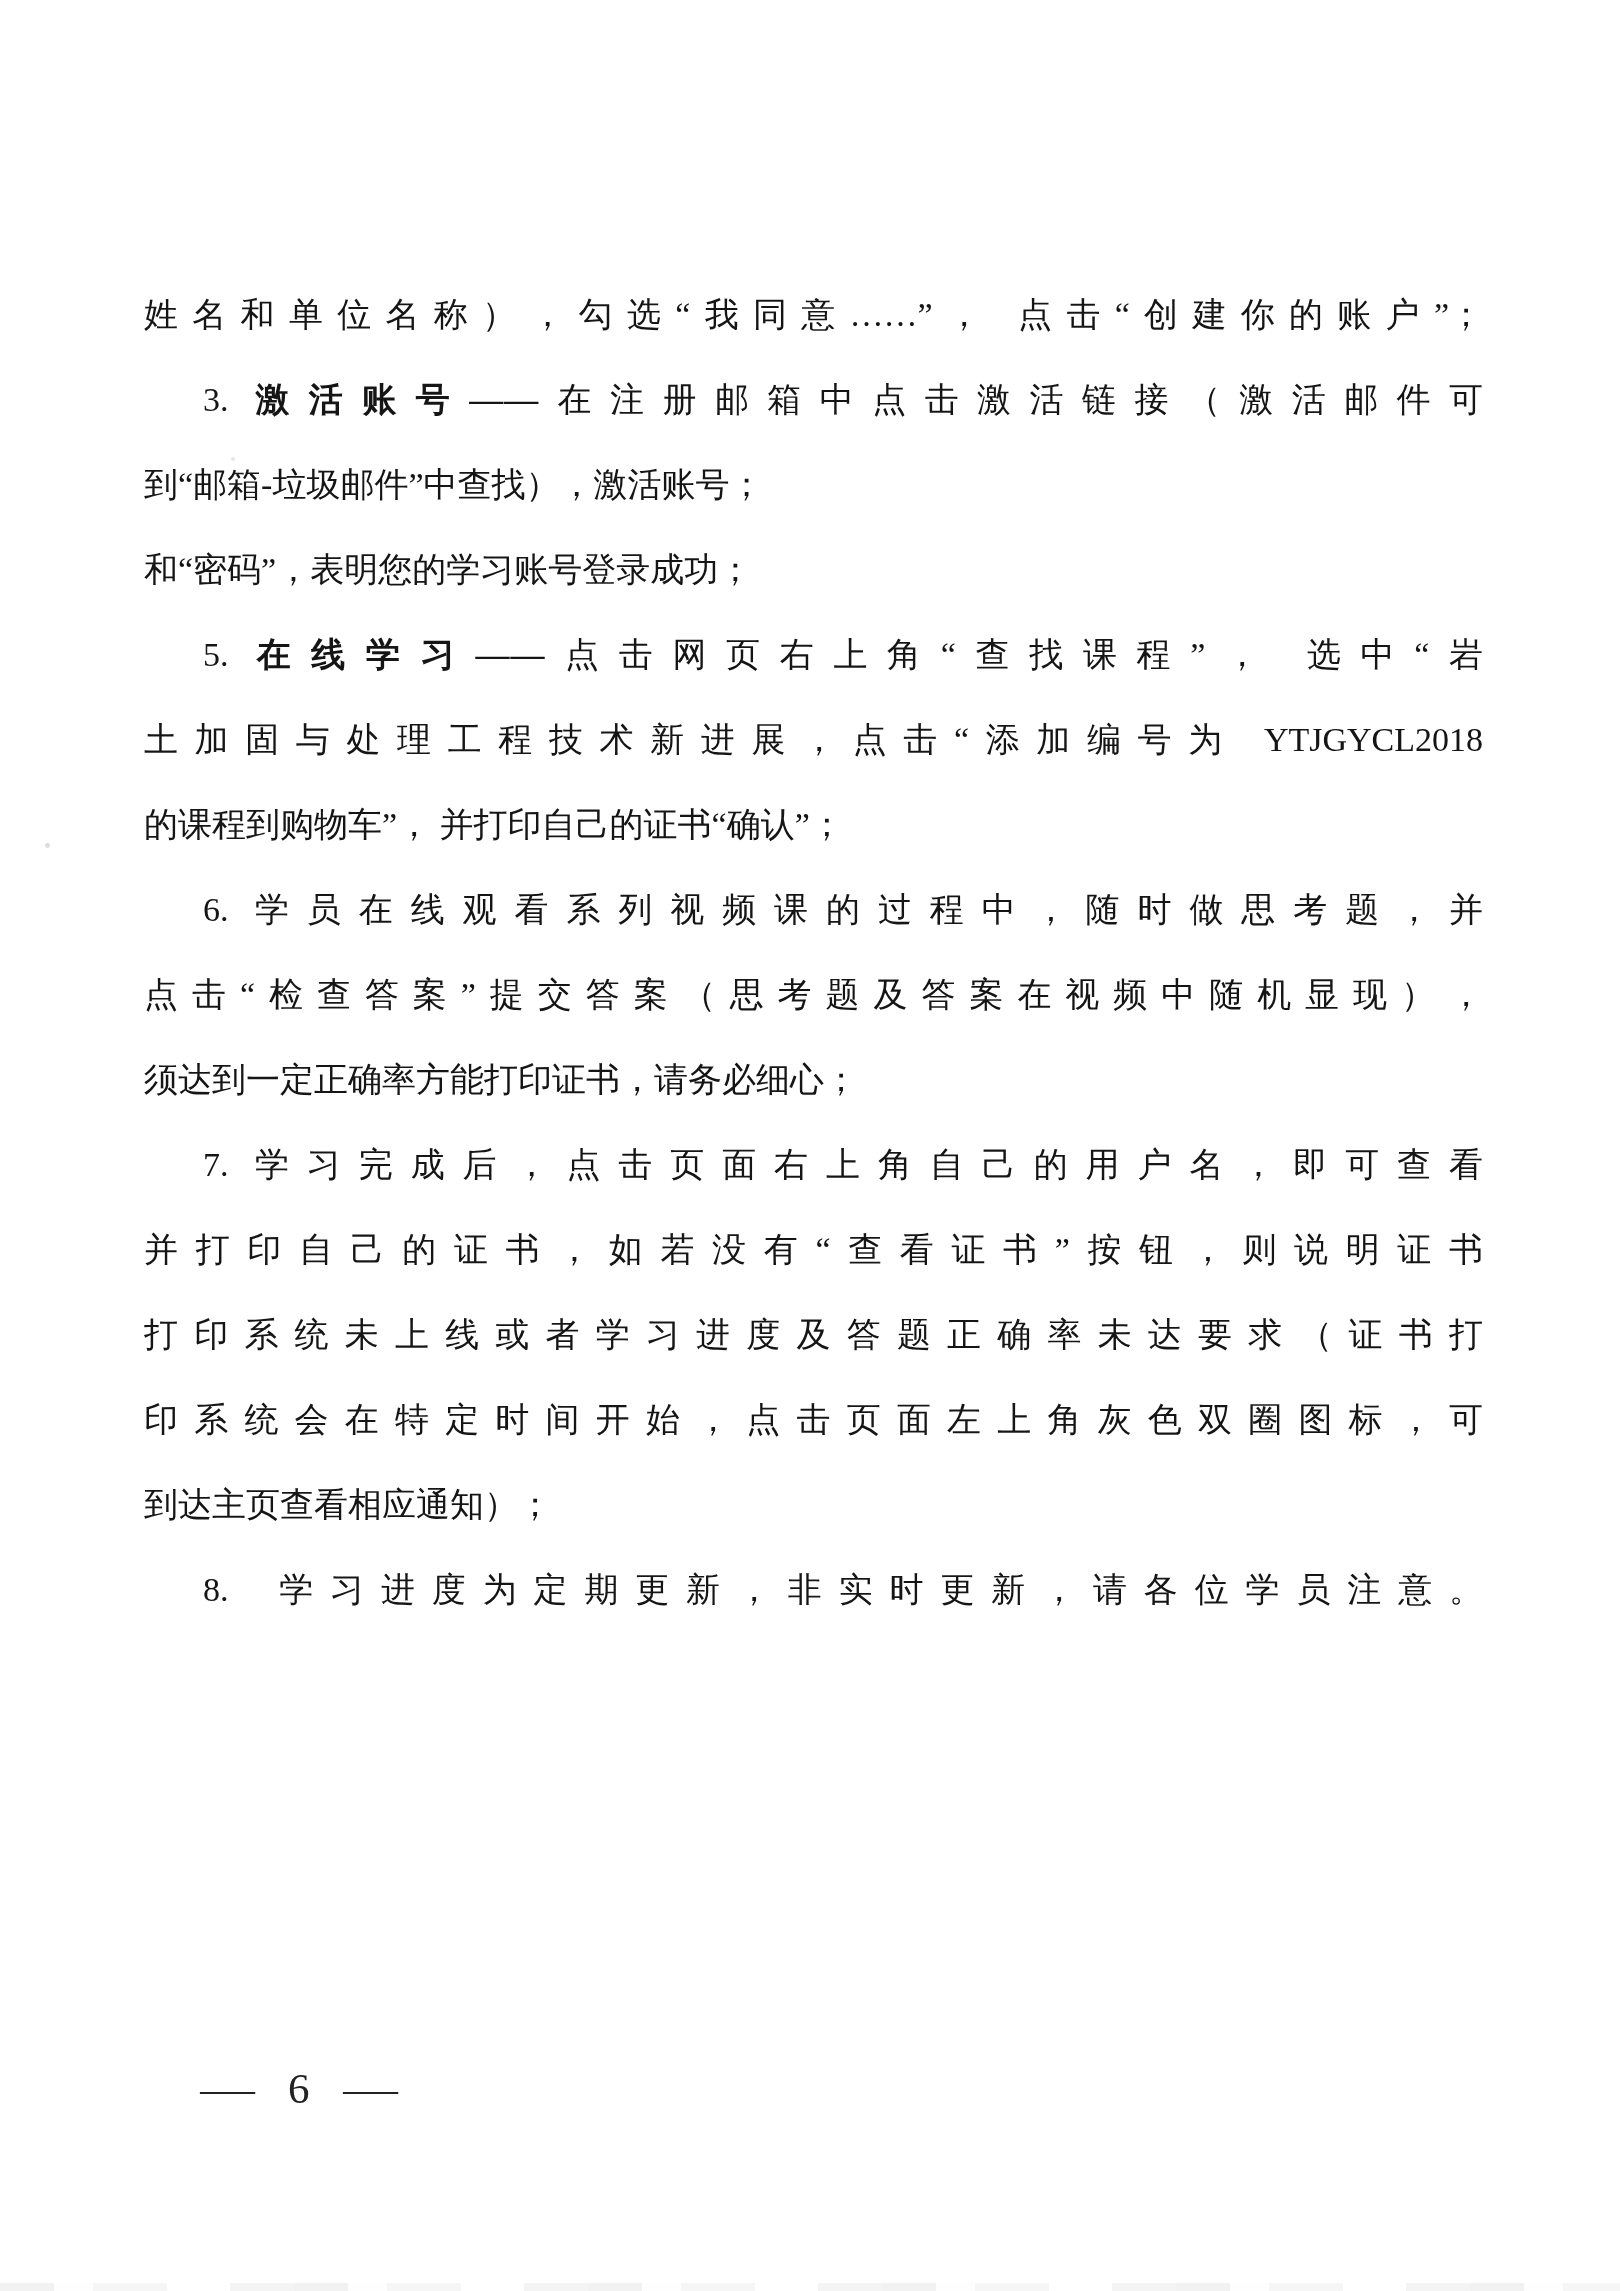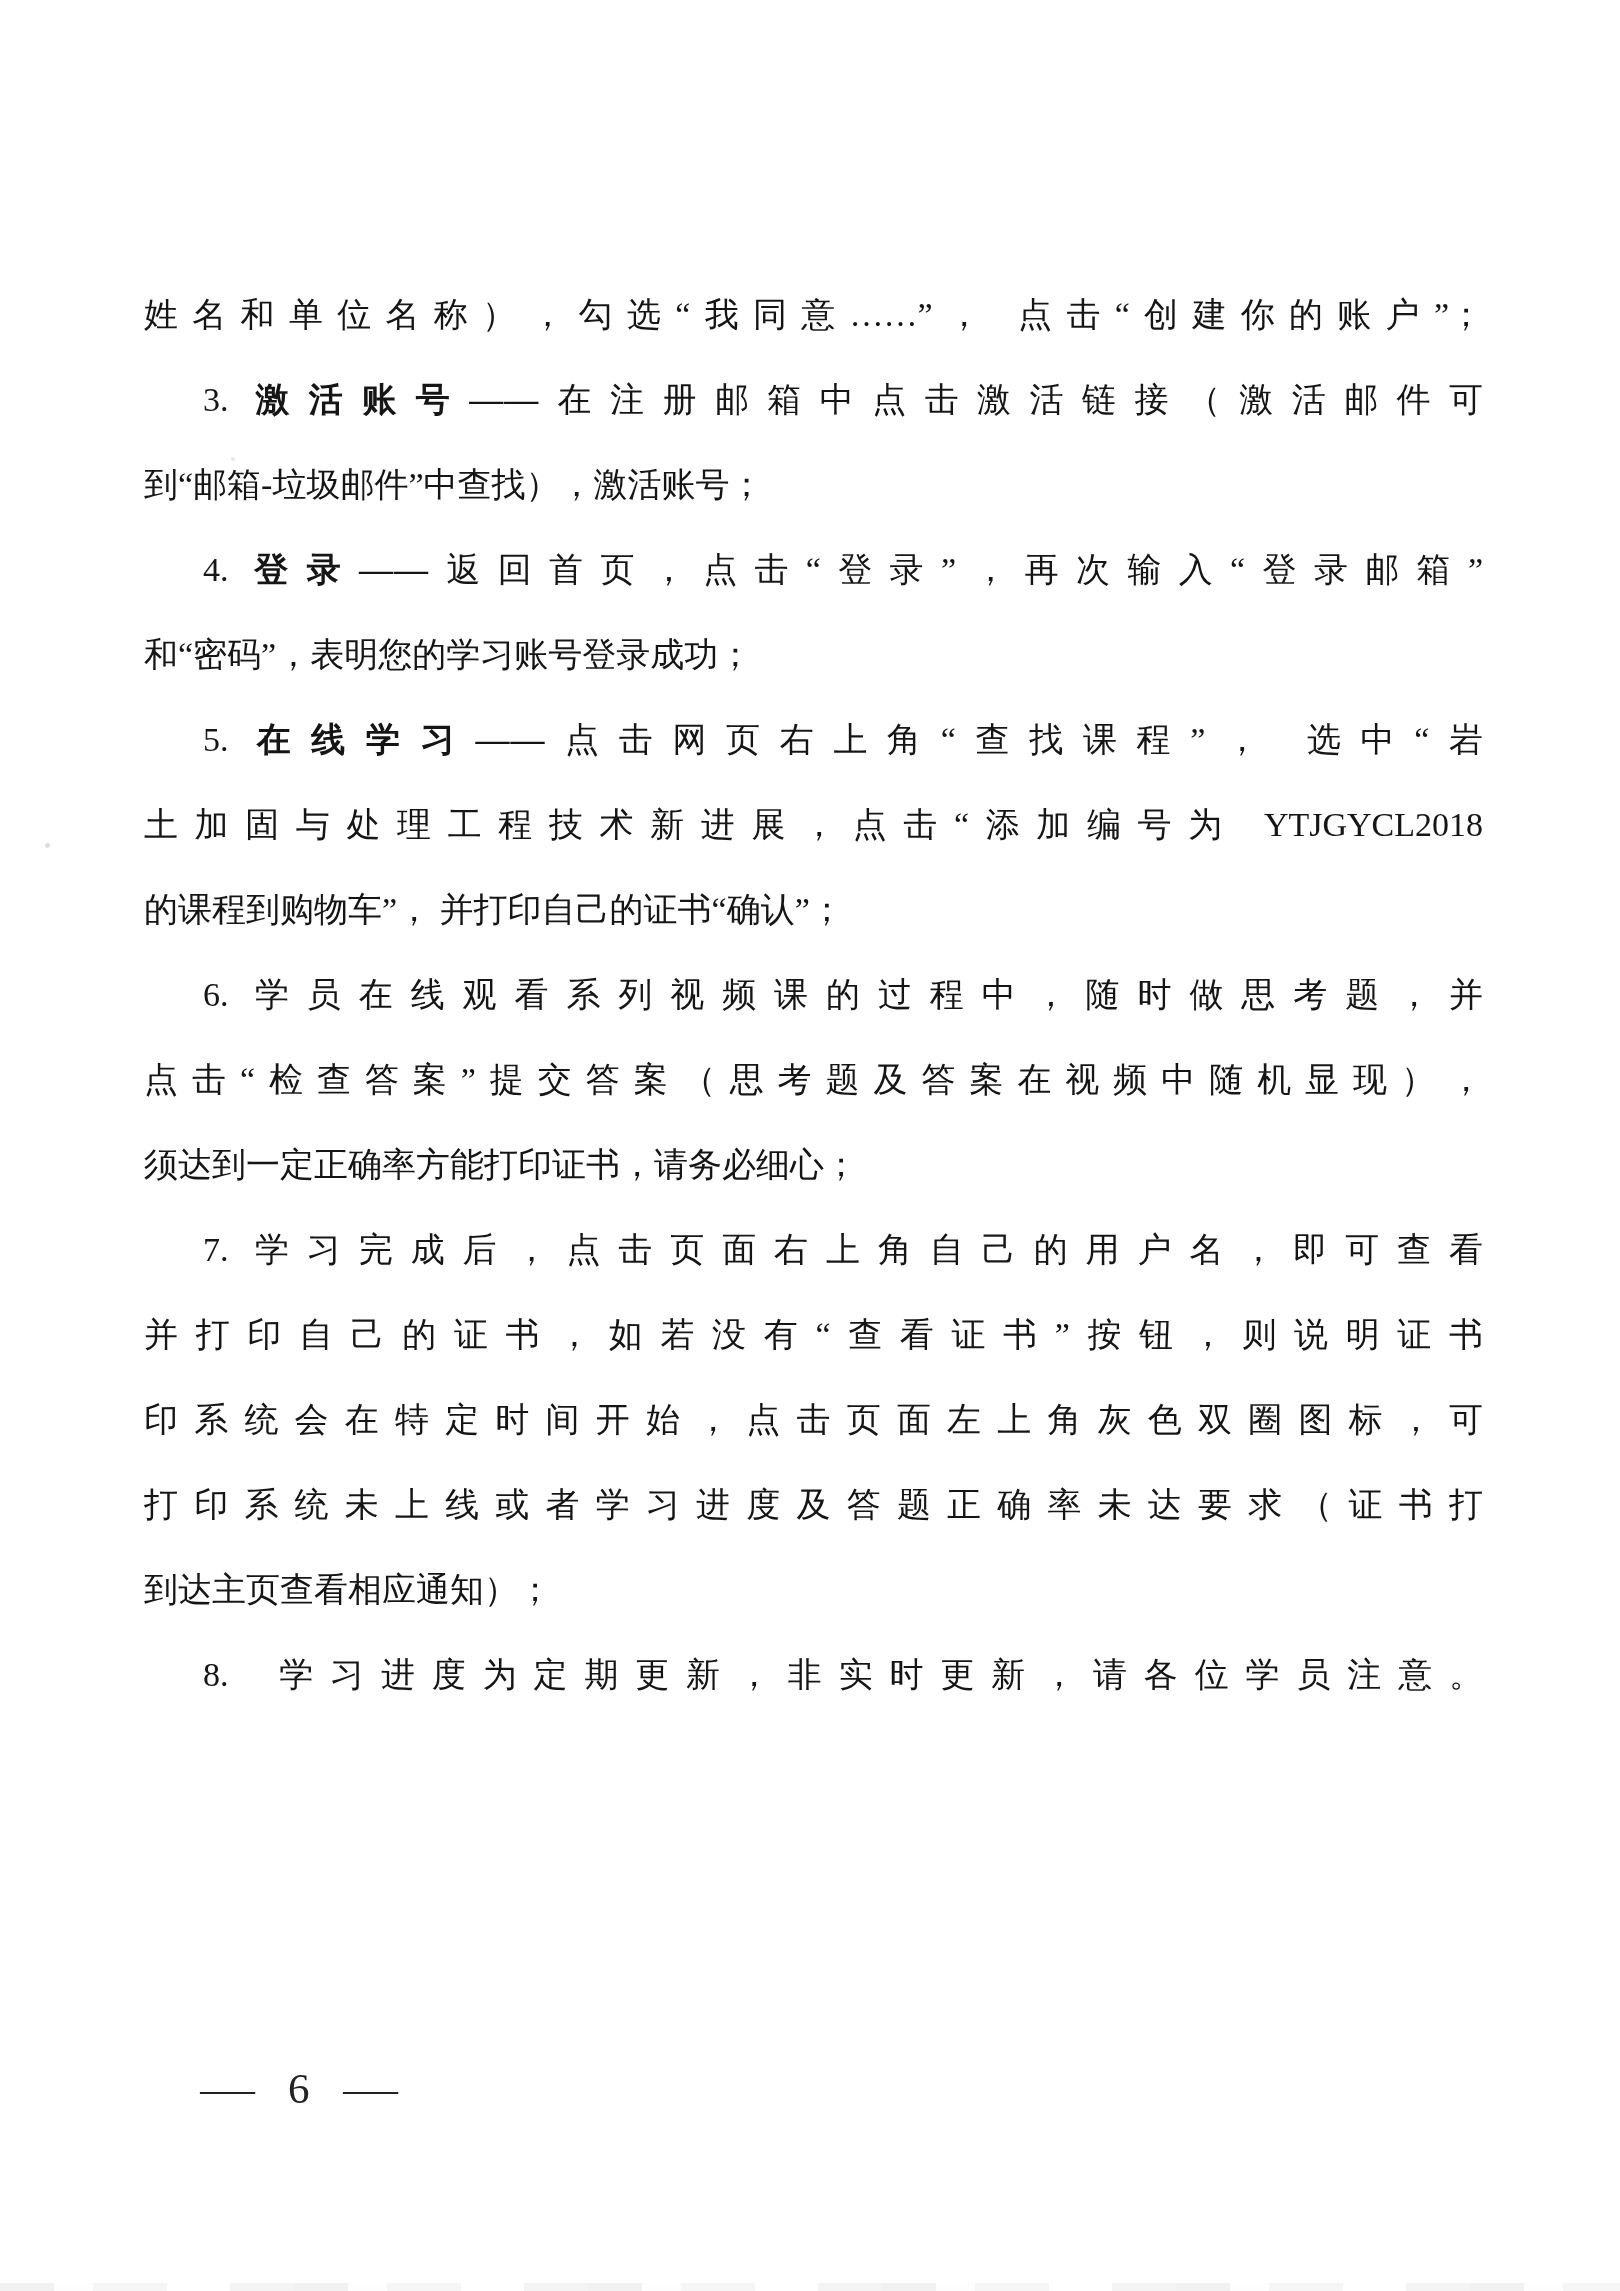--- a/index.html
+++ b/index.html
@@ -57,32 +57,31 @@
 </style>
 </head>
 <body>
 
 <main class="page">
 
   <section class="text-block">
       <div class="line justify"><span>姓名和单位名称），勾选“我同意……”， 点击“创建你的账户”；</span></div>
       <div class="line indent justify"><span>3. </span><span class="bold">激活账号——</span><span>在注册邮箱中点击激活链接（激活邮件可</span></div>
       <div class="line"><span>到“邮箱-垃圾邮件”中查找），激活账号；</span></div>
-      <div class="line indent justify"><span>4. </span><span class="bold">登录——</span><span>返回首页，点击“登录”，再次输入“登录邮箱”</span></div>
       <div class="line"><span>和“密码”，表明您的学习账号登录成功；</span></div>
       <div class="line indent justify"><span>5. </span><span class="bold">在线学习——</span><span>点击网页右上角“查找课程”， 选中“岩</span></div>
       <div class="line justify"><span>土加固与处理工程技术新进展，点击“添加编号为 YTJGYCL2018</span></div>
       <div class="line"><span>的课程到购物车”， 并打印自己的证书“确认”；</span></div>
       <div class="line indent justify"><span>6. 学员在线观看系列视频课的过程中，随时做思考题，并</span></div>
       <div class="line justify"><span>点击“检查答案”提交答案（思考题及答案在视频中随机显现），</span></div>
       <div class="line"><span>须达到一定正确率方能打印证书，请务必细心；</span></div>
       <div class="line indent justify"><span>7. 学习完成后，点击页面右上角自己的用户名，即可查看</span></div>
       <div class="line justify"><span>并打印自己的证书，如若没有“查看证书”按钮，则说明证书</span></div>
+      <div class="line justify"><span>打印系统未上线或者学习进度及答题正确率未达要求（证书打</span></div>
       <div class="line justify"><span>印系统会在特定时间开始，点击页面左上角灰色双圈图标，可</span></div>
-      <div class="line justify"><span>打印系统未上线或者学习进度及答题正确率未达要求（证书打</span></div>
       <div class="line"><span>到达主页查看相应通知）；</span></div>
       <div class="line indent justify"><span>8.  学习进度为定期更新，非实时更新，请各位学员注意。</span></div>
     </section>
 
   <div class="scan-speck speck-a"></div>
   <div class="scan-speck speck-b"></div>
 
   <footer class="footer">
     <span class="dash">—</span>
     <span class="num">6</span>

